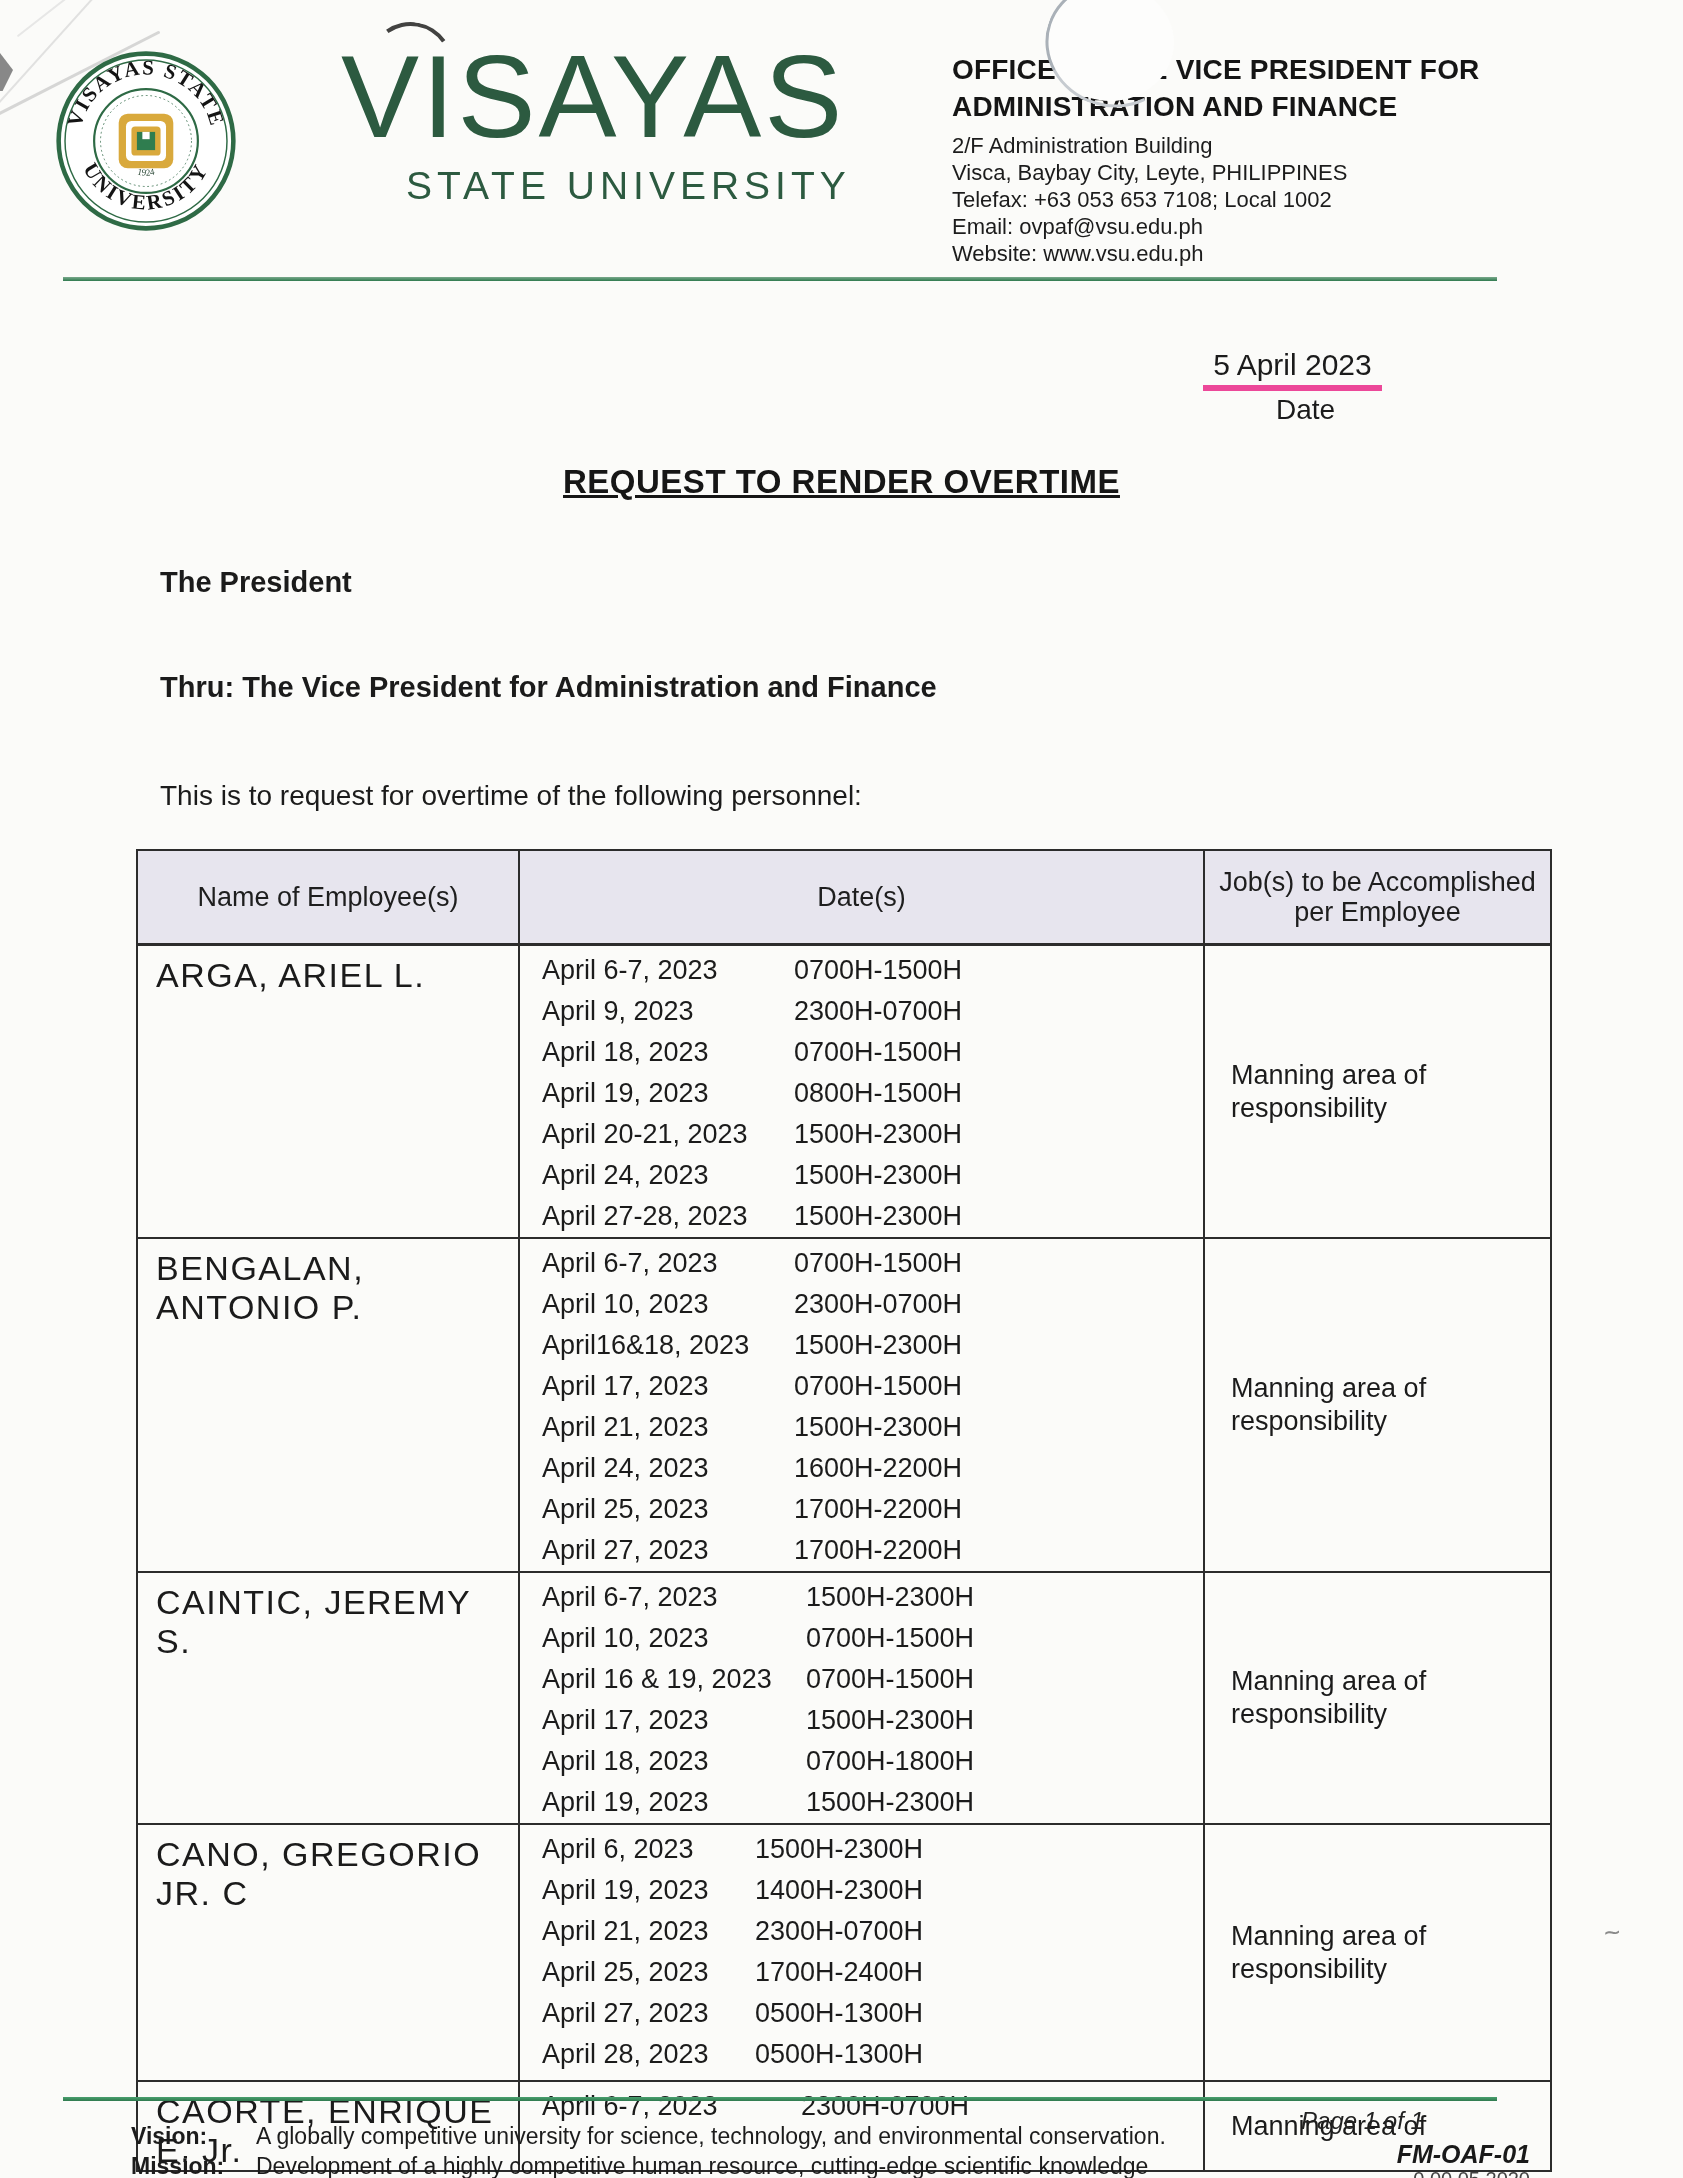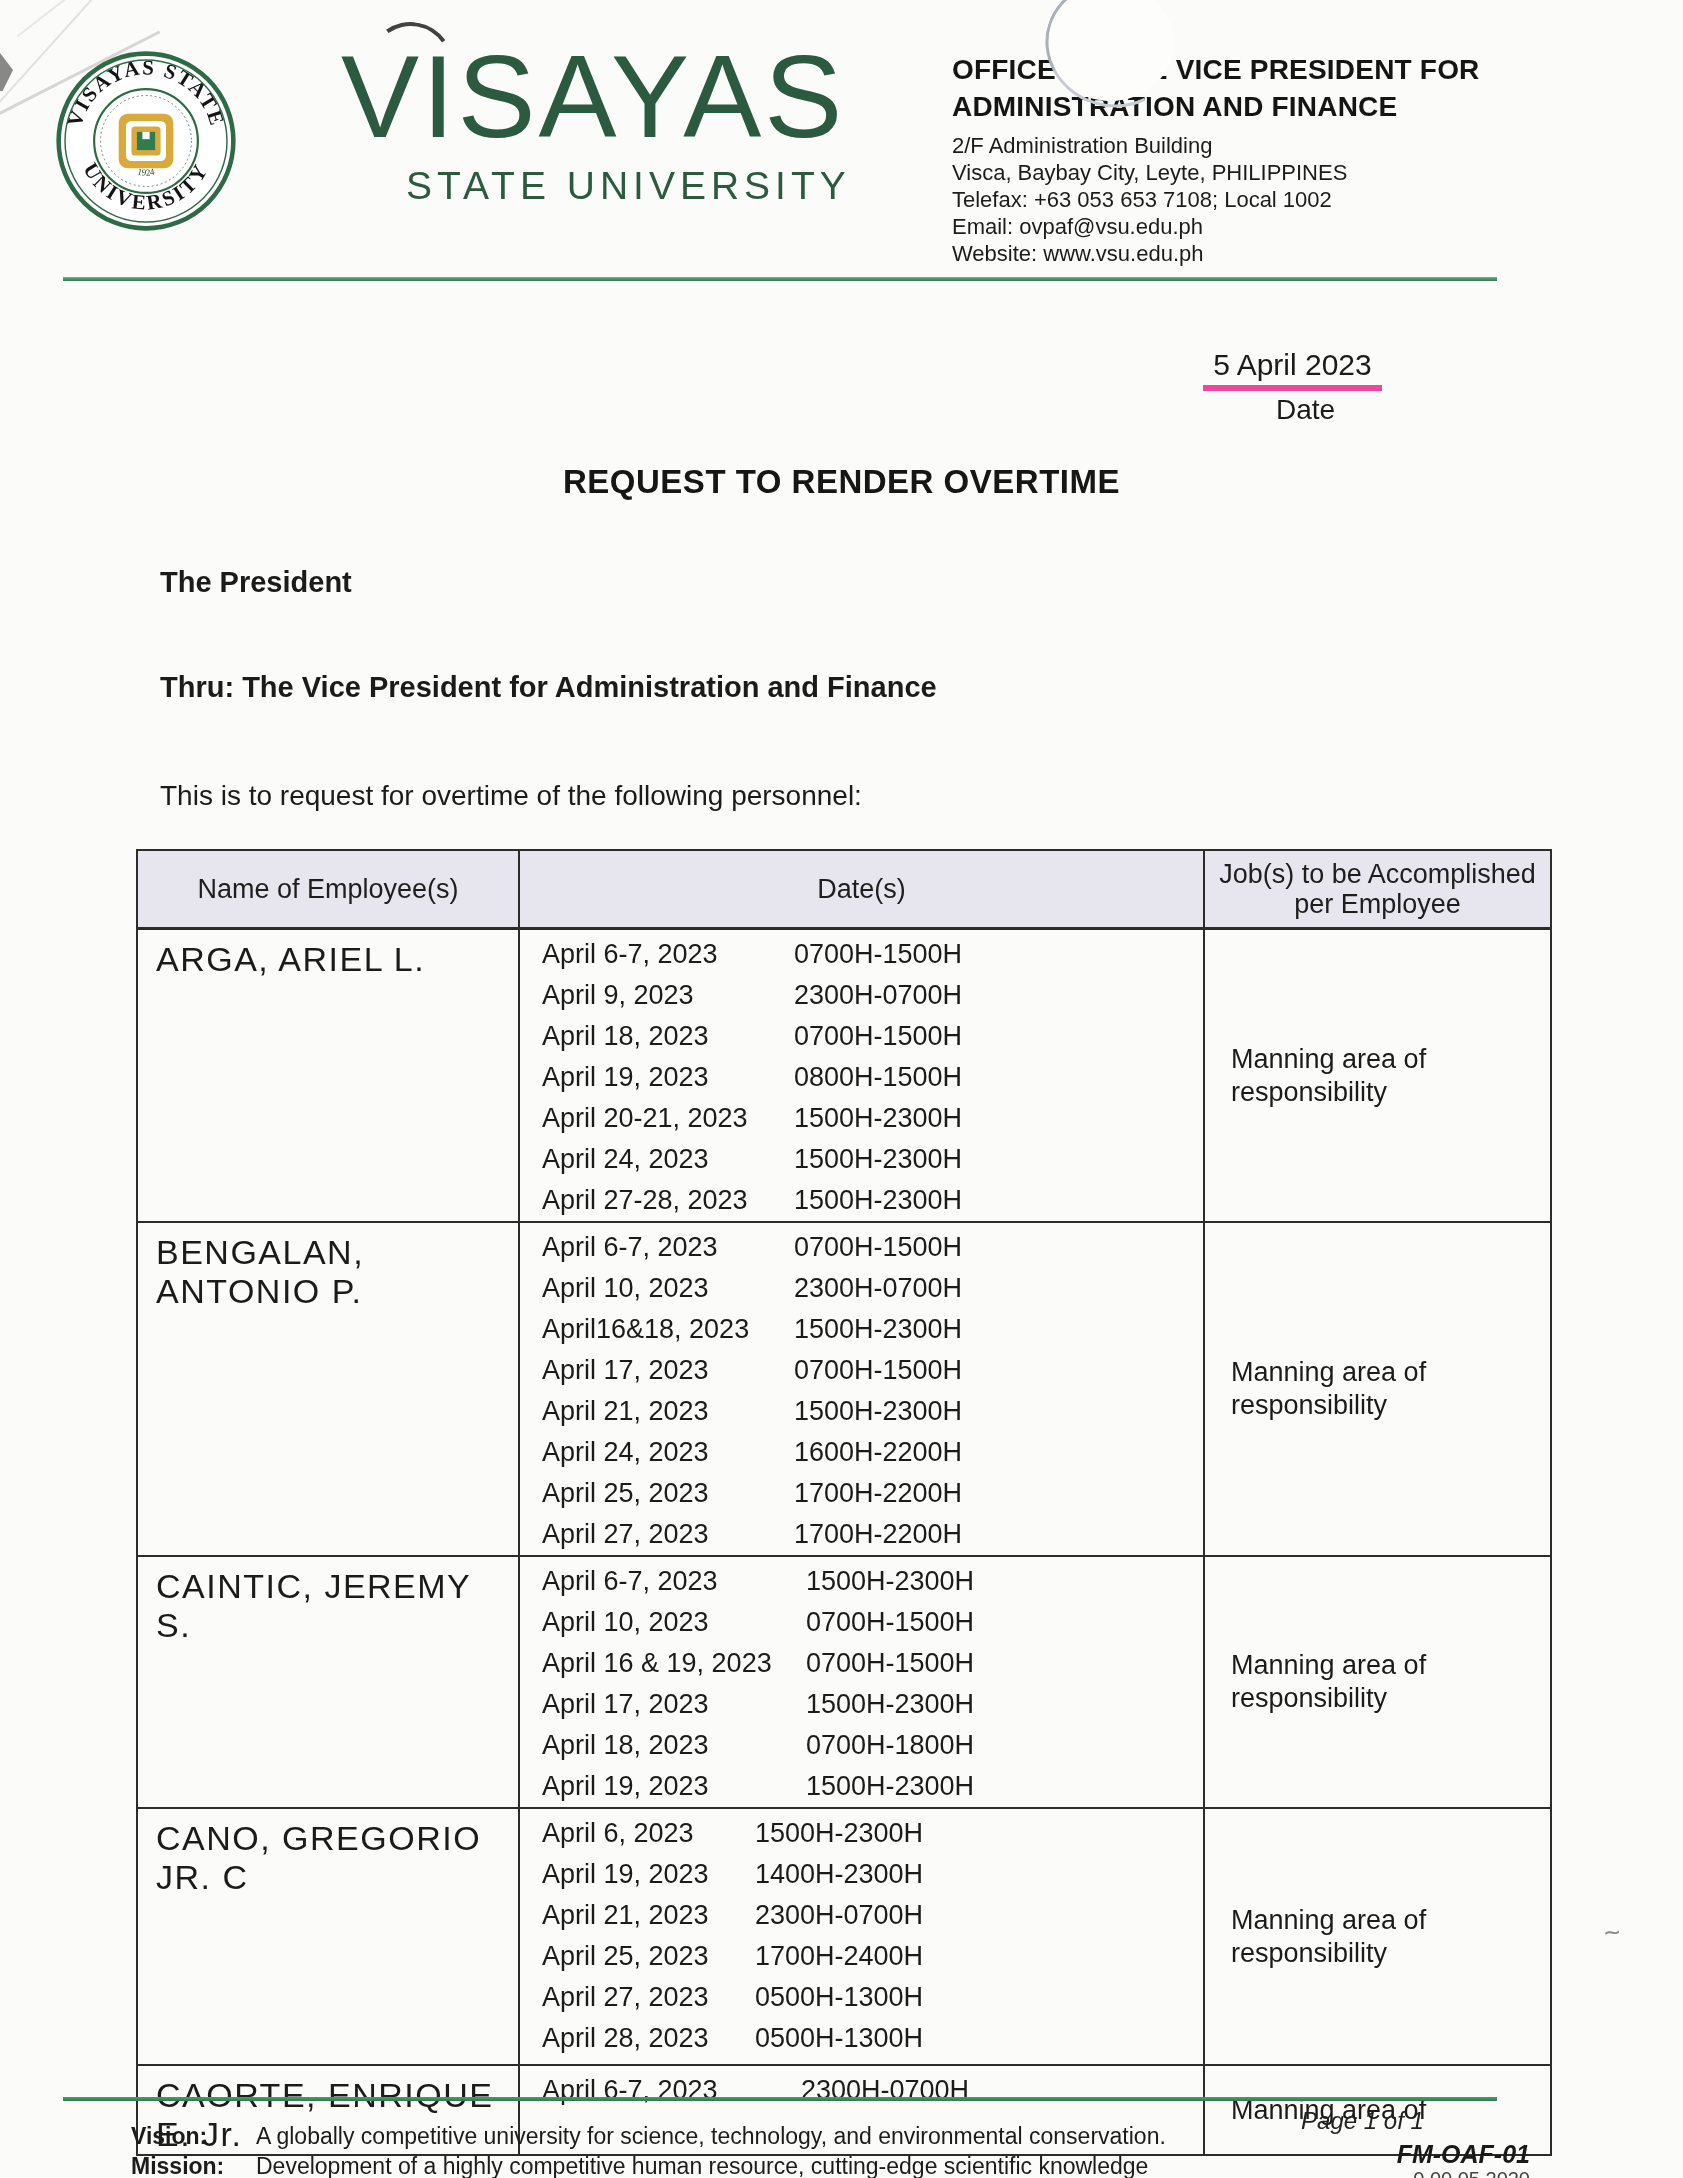--- a/index.html
+++ b/index.html
@@ -38,33 +38,33 @@
   .rule-green{position:absolute;left:63px;width:1434px;height:4px;
     background:linear-gradient(#7aa98c,#2f7a4f);}
   .rule-top{top:277px;}
   .rule-bottom{top:2097px;background:linear-gradient(#49a06e,#2f7a4f);}
 
   
   .date-block{position:absolute;left:1166px;top:348px;width:253px;text-align:center;}
   .date-value{display:inline-block;font-size:30px;padding:0 10px 3px;border-bottom:6px solid #ec4899;}
   .date-label{font-size:28px;margin-top:3px;padding-left:26px;}
   .letter-title{position:absolute;left:0;top:463px;width:1683px;text-align:center;
-    font-size:33px;font-weight:700;letter-spacing:0.5px;color:#161616;}
+    font-size:33px;font-weight:700;letter-spacing:0.5px;color:#161616;text-decoration:underline;}
   .addressee{position:absolute;left:160px;top:566px;font-size:29px;font-weight:700;}
   .thru{position:absolute;left:160px;top:671px;font-size:29px;font-weight:700;}
   .intro{position:absolute;left:160px;top:780px;font-size:28px;}
 
   
   table.ot{position:absolute;left:136px;top:849px;width:1414px;border-collapse:collapse;
     table-layout:fixed;}
   table.ot th,table.ot td{border:2.5px solid #2c2c2c;}
   table.ot col.c1{width:382px;} table.ot col.c2{width:685px;} table.ot col.c3{width:347px;}
   thead tr{height:66px;}
   thead th{background:#e7e5ee;font-size:27px;font-weight:400;text-align:center;
-    line-height:30px;color:#1e1e1e;border-bottom-width:3.5px !important;padding:8px 6px;}
+    line-height:30px;color:#1e1e1e;border-bottom-width:3.5px !important;padding:16px 6px;}
   tbody tr.row-0{height:289px;} tbody tr.row-1{height:324px;} tbody tr.row-2{height:250px;}
   tbody tr.row-3{height:257px;border-radius:22px;} tbody tr.row-4{height:46px;}
   td.cell-name{vertical-align:top;padding:10px 6px 0 18px;font-size:34px;letter-spacing:1.5px;}
   td.cell-dates{vertical-align:top;padding:4px 0 0 22px;}
   .sch-line{display:flex;line-height:41px;font-size:27px;white-space:nowrap;}
   .sch-date{flex:none;}
   tr.row-0 .sch-date{width:252px;} tr.row-1 .sch-date{width:252px;}
   tr.row-2 .sch-date{width:264px;} tr.row-3 .sch-date{width:213px;}
   tr.row-4 .sch-date{width:259px;}
   td.cell-job{vertical-align:middle;padding:0 8px 0 26px;}

